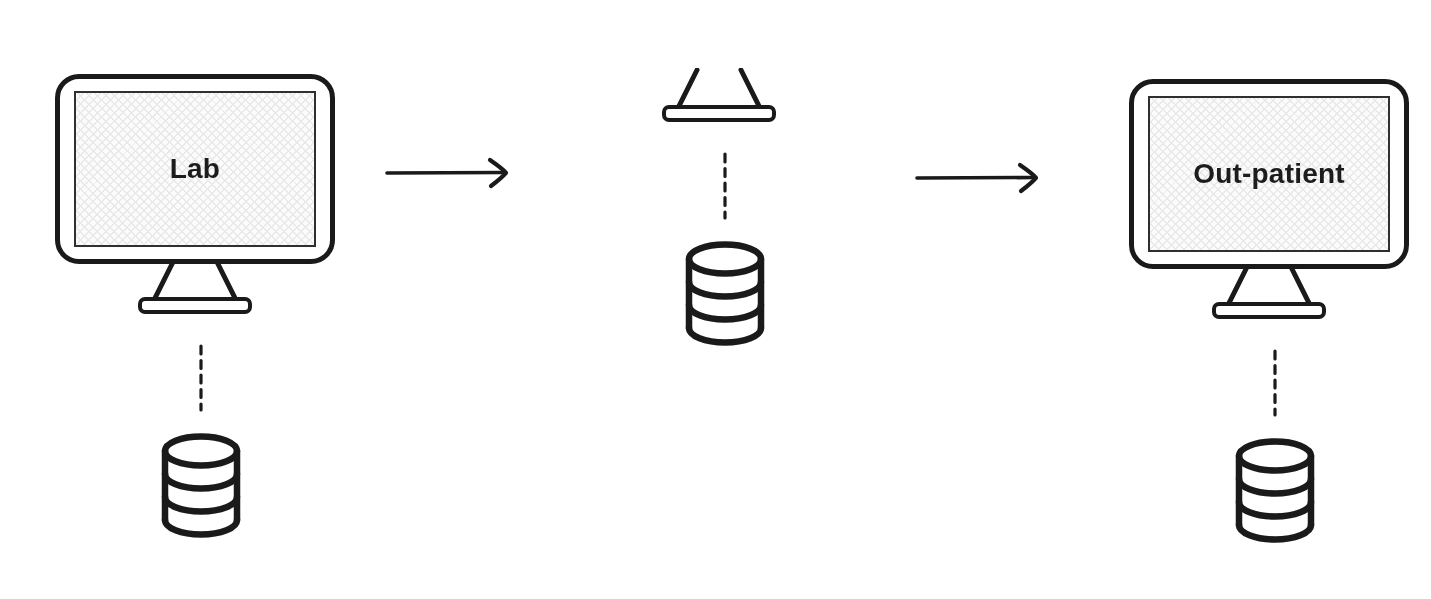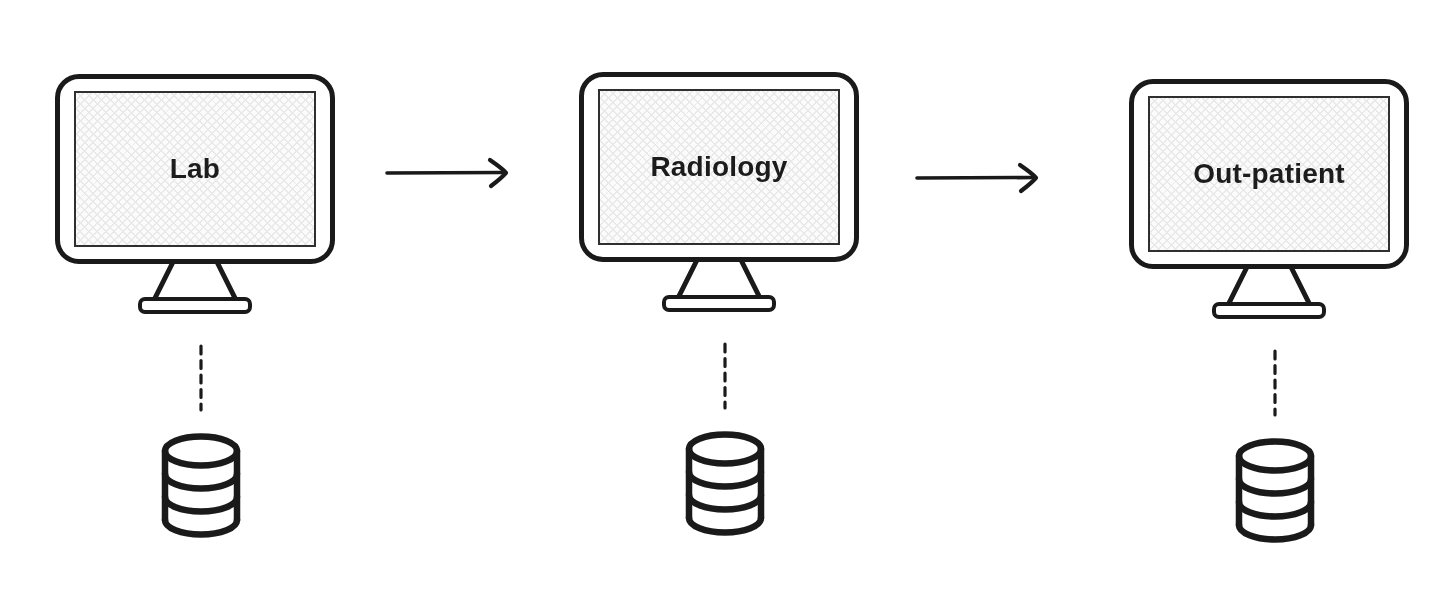--- a/index.html
+++ b/index.html
@@ -126,25 +126,20 @@
       <ellipse class="ink" stroke-width="6.5" cx="43" cy="19" rx="36" ry="14.5"></ellipse>
       <path class="ink" stroke-width="6.5" d="M7,19 L7,88"></path>
       <path class="ink" stroke-width="6.5" d="M79,19 L79,88"></path>
       <path class="ink" stroke-width="6.5" d="M7,42 A36,14.5 0 0 0 79,42"></path>
       <path class="ink" stroke-width="6.5" d="M7,65 A36,14.5 0 0 0 79,65"></path>
       <path class="ink" stroke-width="6.5" d="M7,88 A36,14.5 0 0 0 79,88"></path>
     </svg>
   </div>
 
   <div class="workstation ws-2">
-    <div class="monitor">
-      <div class="screen">
-        <span class="node-label">Radiology</span>
-      </div>
-    </div>
     <svg class="stand" width="120" height="40" viewBox="0 0 120 40">
       <path class="ink" stroke-width="5" d="M38,2 L19,40"></path>
       <path class="ink" stroke-width="5" d="M82,2 L101,40"></path>
     </svg>
     <div class="base"></div>
     <svg class="connector" width="12" height="68" viewBox="0 0 12 68">
       <path class="ink" stroke-width="3.2" stroke-dasharray="8 6.5" d="M6,2 L6,66"></path>
     </svg>
     <svg class="database" width="86" height="106" viewBox="0 0 86 106">
       <ellipse class="ink" stroke-width="6.5" cx="43" cy="19" rx="36" ry="14.5"></ellipse>

